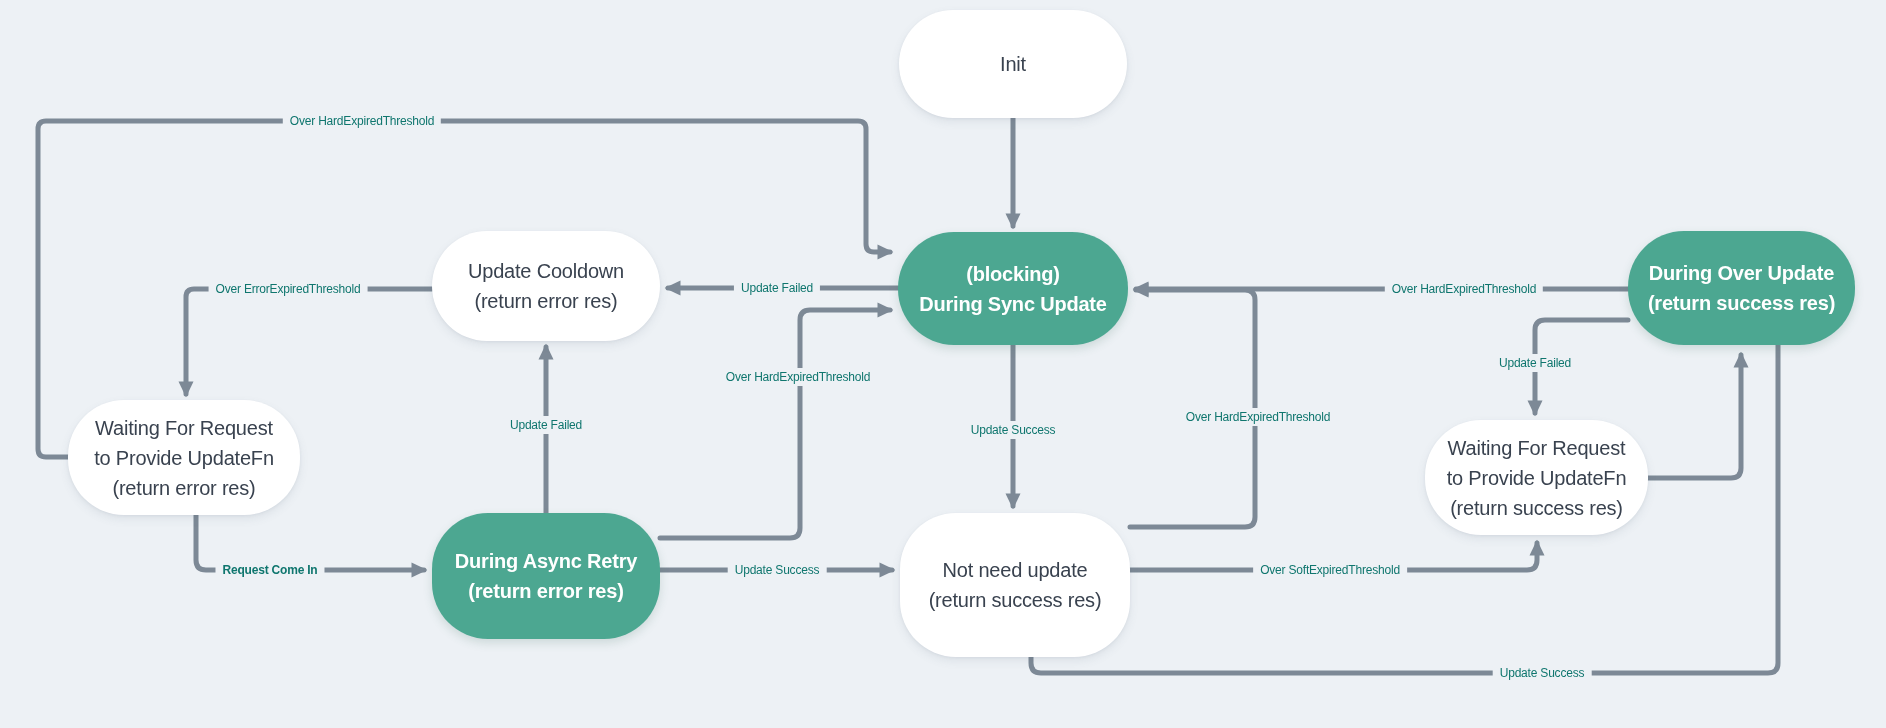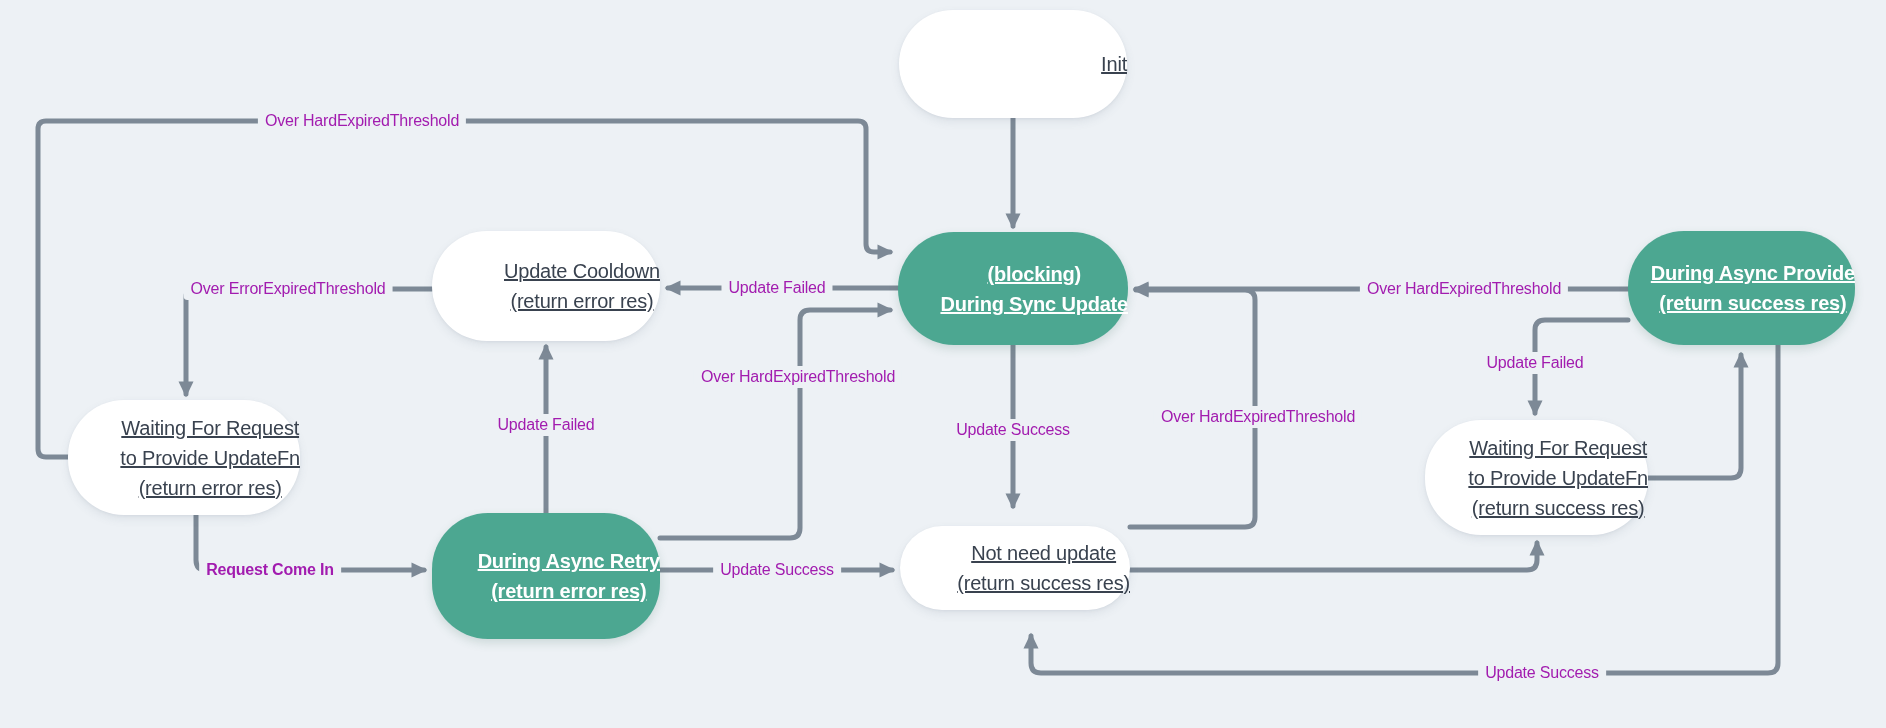--- a/index.html
+++ b/index.html
@@ -6,39 +6,39 @@
   .stage{
     position:relative;
     width:1886px;height:728px;
     background:#edf1f5;
     font-family:"Liberation Sans","DejaVu Sans",sans-serif;
     overflow:hidden;
   }
   svg.edges{position:absolute;left:0;top:0;z-index:1;}
   .node{
     position:absolute;z-index:2;
-    display:flex;align-items:center;justify-content:flex-end;
+    display:flex;align-items:center;justify-content:center;
     text-align:center;
     border-radius:56px;
-    font-size:20px;line-height:1.5;letter-spacing:-0.2px;text-decoration:underline;
+    font-size:20px;line-height:1.5;letter-spacing:-0.2px;
   }
   .node.white{
     background:#ffffff;color:#39424f;font-weight:500;
     box-shadow:0 4px 10px rgba(80,95,120,0.10),0 1px 3px rgba(80,95,120,0.08);
   }
   .node.teal{
     background:#4ca791;color:#ffffff;font-weight:600;
     box-shadow:0 4px 10px rgba(60,110,95,0.18);
   }
   .node .ln{display:block;}
   .edge-label{
     position:absolute;z-index:3;
     transform:translate(-50%,-50%);
     background:#edf1f5;
-    color:#a21caf;font-size:16px;font-weight:500;letter-spacing:-0.2px;
+    color:#0f766e;font-size:12px;font-weight:500;letter-spacing:-0.2px;
     padding:2px 7px;border-radius:4px;white-space:nowrap;
   }
 </style>
 </head>
 <body>
 
 <div class="stage">
 
   <svg class="edges" width="1886" height="728" viewBox="0 0 1886 728">
     <defs>
@@ -93,30 +93,30 @@
     </div>
   </div>
 
   <div class="node teal" style="left:432px;top:513px;width:228px;height:126px;">
     <div>
       <span class="ln">During Async Retry</span>
       <span class="ln">(return error res)</span>
     </div>
   </div>
 
-  <div class="node white" style="left:900px;top:526px;width:230px;height:84px;">
+  <div class="node white" style="left:900px;top:513px;width:230px;height:144px;">
     <div>
       <span class="ln">Not need update</span>
       <span class="ln">(return success res)</span>
     </div>
   </div>
 
   <div class="node teal" style="left:1628px;top:231px;width:227px;height:114px;">
     <div>
-      <span class="ln">During Async Provide</span>
+      <span class="ln">During Over Update</span>
       <span class="ln">(return success res)</span>
     </div>
   </div>
 
   <div class="node white" style="left:1425px;top:420px;width:223px;height:115px;">
     <div>
       <span class="ln">Waiting For Request</span>
       <span class="ln">to Provide UpdateFn</span>
       <span class="ln">(return success res)</span>
     </div>
@@ -126,15 +126,16 @@
   <div class="edge-label" style="left:254px;top:289px;margin-left:34px;">Over ErrorExpiredThreshold</div>
   <div class="edge-label" style="left:777px;top:288px;">Update Failed</div>
   <div class="edge-label" style="left:546px;top:425px;">Update Failed</div>
   <div class="edge-label" style="left:798px;top:377px;">Over HardExpiredThreshold</div>
   <div class="edge-label" style="left:1013px;top:430px;">Update Success</div>
   <div class="edge-label" style="left:1258px;top:417px;">Over HardExpiredThreshold</div>
   <div class="edge-label" style="left:1464px;top:289px;">Over HardExpiredThreshold</div>
   <div class="edge-label" style="left:1535px;top:363px;">Update Failed</div>
   <div class="edge-label" style="left:270px;top:570px;font-weight:bold;">Request Come In</div>
   <div class="edge-label" style="left:777px;top:570px;">Update Success</div>
+  <div class="edge-label" style="left:1330px;top:570px;">Over SoftExpiredThreshold</div>
   <div class="edge-label" style="left:1542px;top:673px;">Update Success</div>
 
 </div>
 
 </body></html>

